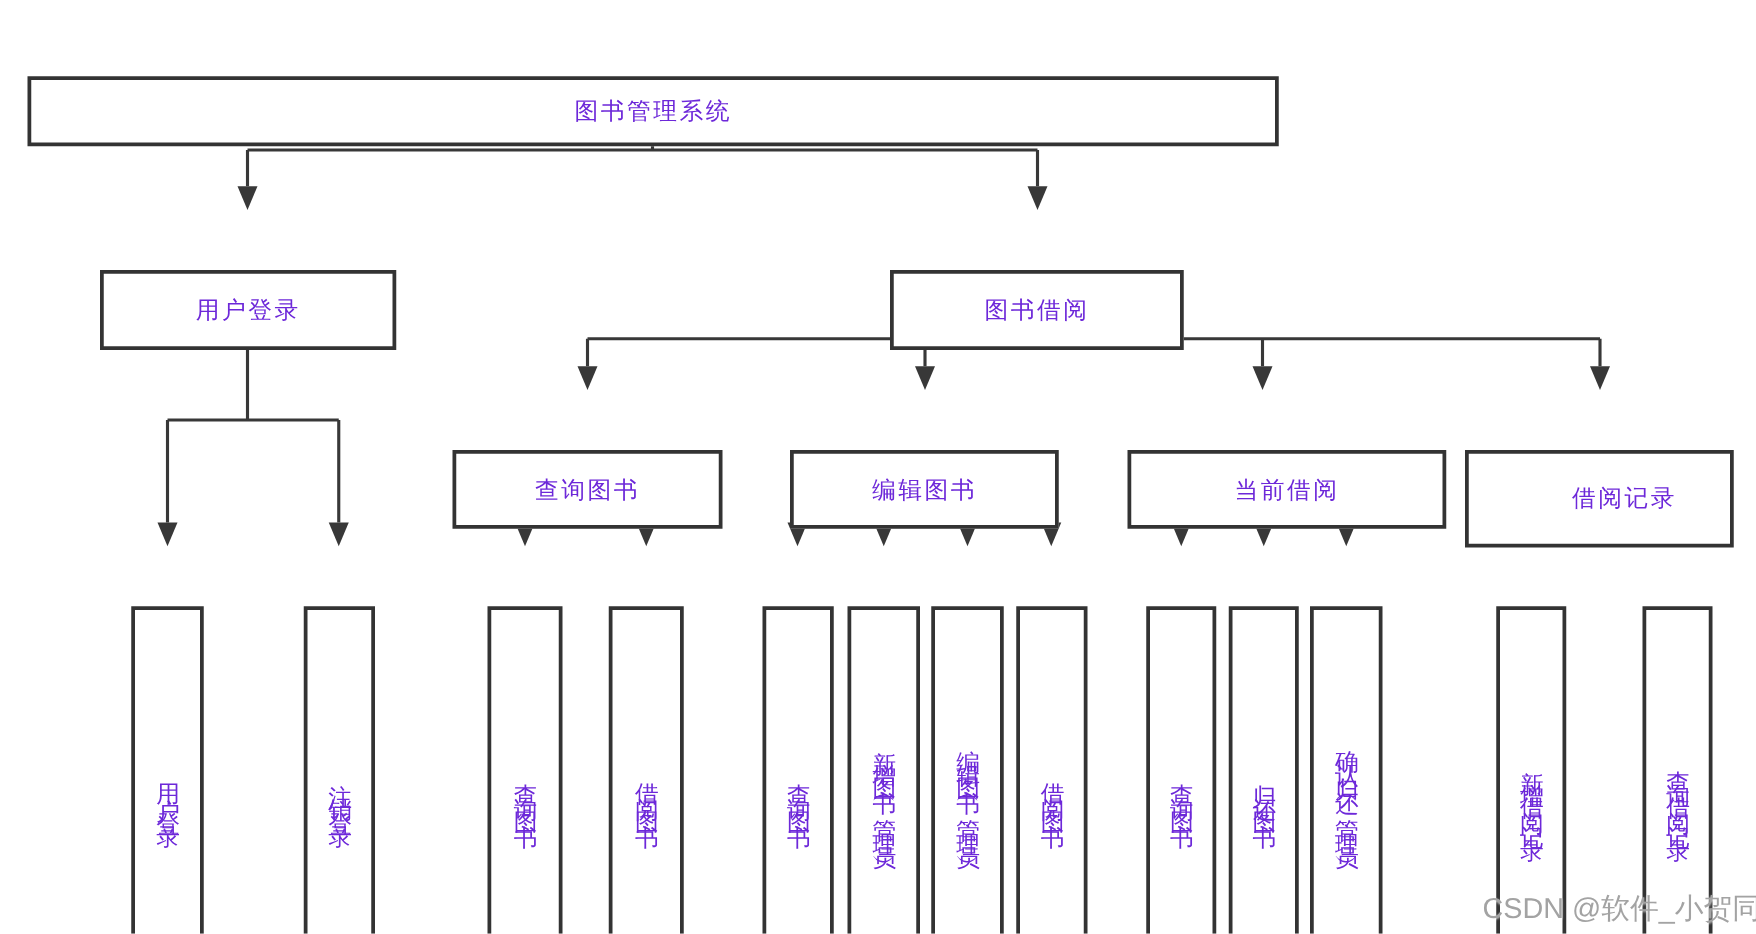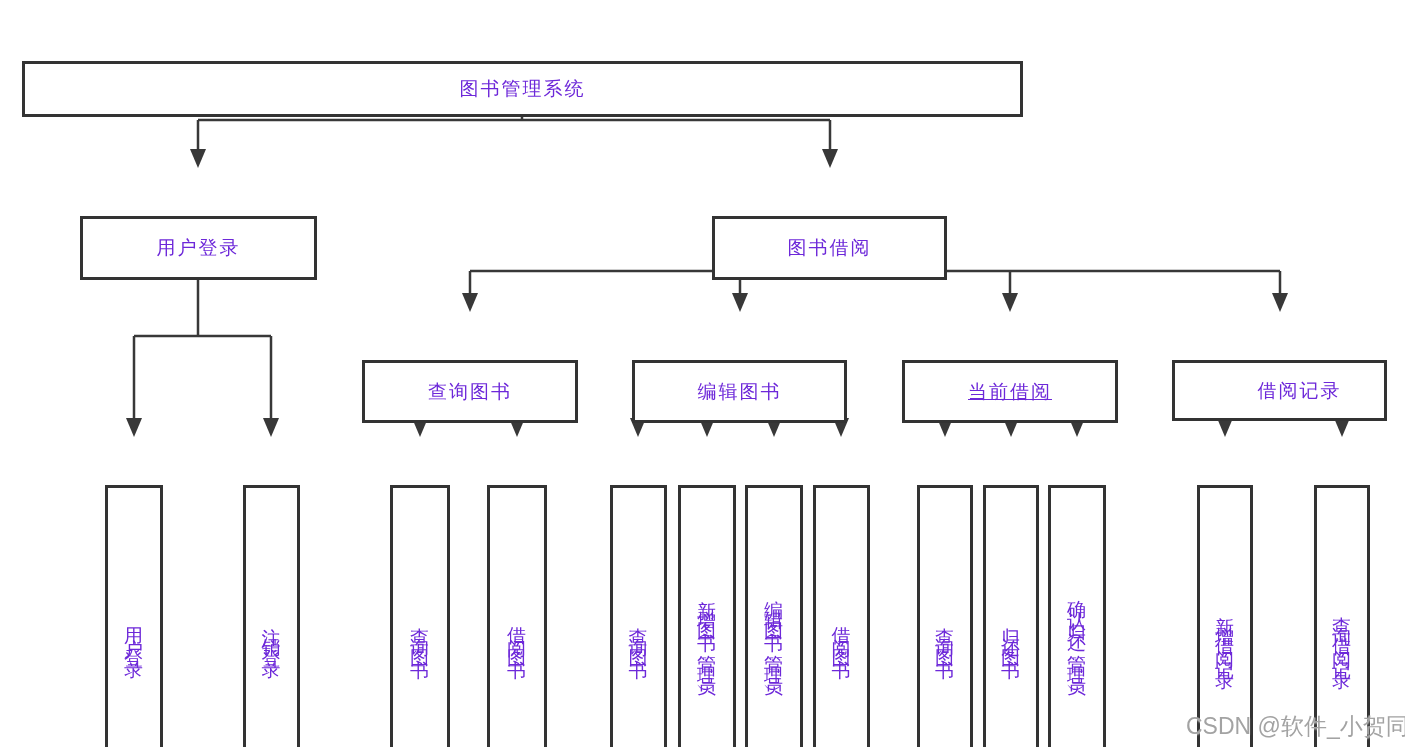--- a/index.html
+++ b/index.html
@@ -31,22 +31,22 @@
     white-space:nowrap;
   }
   
   #b-root{left:22px;top:13px;width:1001px;height:56px;}
   
   #b-user-login{left:80px;top:168px;width:237px;height:64px;}
   #b-book-mgmt{left:712px;top:168px;width:235px;height:64px;}
   
   #b-new-rec{left:362px;top:312px;width:216px;height:63px;}
   #b-borrow{left:632px;top:312px;width:215px;height:63px;}
-  #b-current{left:902px;top:312px;width:216px;height:63px;text-decoration:underline;}
-  #b-records{left:1172px;top:312px;width:215px;height:61px;padding-left:40px;}
+  #b-current{left:902px;top:312px;width:255px;height:63px;}
+  #b-records{left:1172px;top:312px;width:215px;height:78px;padding-left:40px;}
   
   .leaf{top:437px;height:298px;}
   #l-user-login{left:105px;width:58px;}
   #l-logout{left:243px;width:57px;}
   #l-nb-query{left:390px;width:60px;}
   #l-nb-borrow{left:487px;width:60px;}
   #l-bb-query{left:610px;width:57px;}
   #l-bb-add{left:678px;width:58px;}
   #l-bb-edit{left:745px;width:58px;}
   #l-bb-borrow{left:813px;width:57px;}

